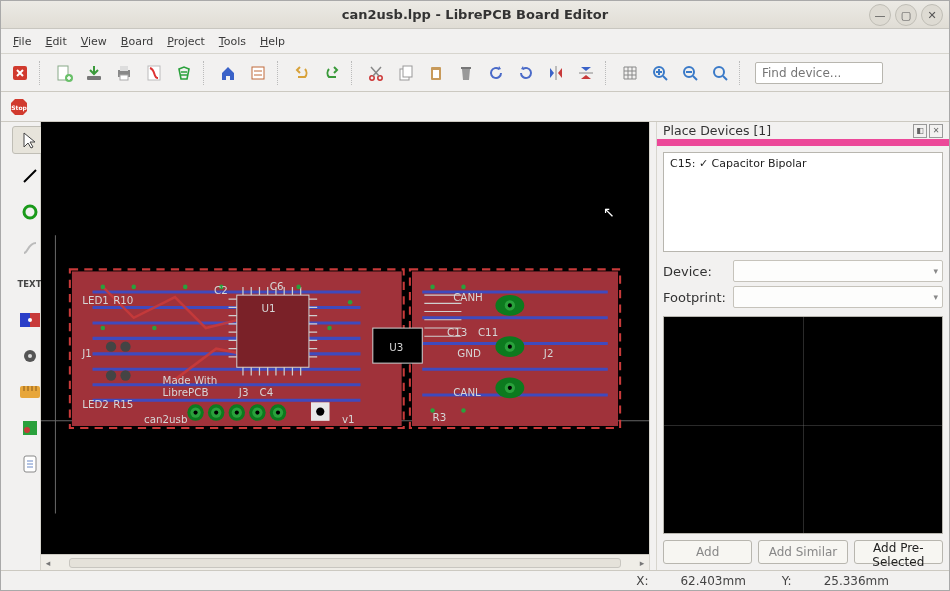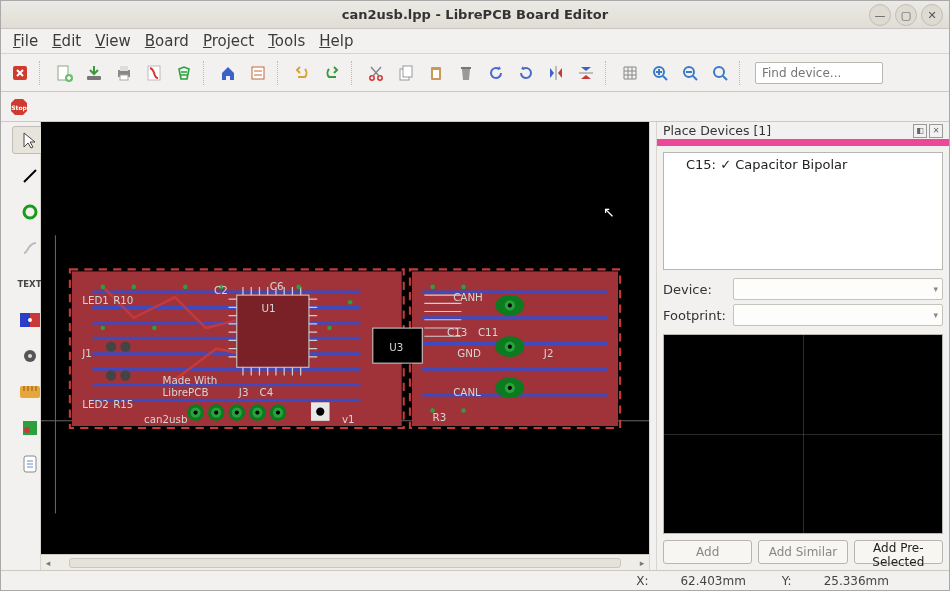--- a/index.html
+++ b/index.html
@@ -2,21 +2,21 @@
 <html><head>
 <meta charset="utf-8">
 <style>
   * { box-sizing: border-box; margin: 0; padding: 0; font-family: "DejaVu Sans","Ubuntu",sans-serif; }
   html,body { width: 950px; height: 591px; background: #f2f1f0; overflow: hidden; }
   .window { width: 950px; height: 591px; display: flex; flex-direction: column; border: 1px solid #a9a9a9; background: #f2f1f0; }
   .titlebar { height: 28px; background: linear-gradient(#eceae5,#e0ddd5); display: flex; align-items: center; justify-content: center; position: relative; border-bottom: 1px solid #c8c6c0; }
   .titlebar .title { font-size: 13px; font-weight: 600; color: #333; }
   .winbtns { position: absolute; right: 6px; top: 3px; display: flex; gap: 4px; }
   .winbtn { width: 22px; height: 22px; border-radius: 11px; background: #dedbd3; border: 1px solid #c0beb6; display: flex; align-items: center; justify-content: center; font-size: 11px; color: #555; cursor: pointer; }
-  .menubar { height: 25px; display: flex; align-items: center; gap: 2px; padding: 0 6px; font-size: 15px; color: #3b3b3b; border-bottom: 1px solid #d7d5ce; }
+  .menubar { height: 25px; display: flex; align-items: center; gap: 2px; padding: 0 6px; font-size: 11px; color: #3b3b3b; border-bottom: 1px solid #d7d5ce; }
   .menuitem { padding: 2px 6px; cursor: pointer; }
   .menuitem u { text-decoration: underline; }
   .toolbar { height: 38px; display: flex; align-items: center; gap: 4px; padding: 2px 6px; border-bottom: 1px solid #ccc9c1; }
   .tbtn { width: 26px; height: 26px; display: flex; align-items: center; justify-content: center; border-radius: 3px; cursor: pointer; }
   .tsep { width: 6px; height: 24px; border-left: 1px dotted #bbb; margin: 0 2px; }
   .search { margin-left: 4px; width: 128px; height: 22px; border: 1px solid #b8b6af; background: #fff; font-size: 12px; padding: 4px 6px; color: #888; border-radius: 2px; }
   .toolbar2 { height: 30px; display: flex; align-items: center; padding: 0 6px; border-bottom: 1px solid #ccc9c1; }
   .stop { width: 24px; height: 24px; display: flex; align-items: center; justify-content: center; }
   .workrow { flex: 1 1 auto; display: flex; min-height: 0; }
   .lefttools { width: 40px; background: #f2f1f0; border-right: 1px solid #d7d5ce; display: flex; flex-direction: column; align-items: center; padding-top: 4px; gap: 8px; }
@@ -28,21 +28,21 @@
   .canvaswrap { flex: 1 1 auto; position: relative; background: #000; min-height: 0; }
   .canvaswrap svg { position: absolute; inset: 0; }
   .scroll-h { height: 16px; background: #efede7; border-top: 1px solid #ccc9c1; display: flex; align-items: center; }
   .scroll-h .trough { flex: 1; height: 10px; background: #e5e2da; border: 1px solid #c8c6c0; border-radius: 3px; margin: 0 14px; }
   .scroll-h .arrow { width: 14px; text-align: center; font-size: 9px; color: #777; cursor: pointer; }
   .divider { width: 8px; background: #f2f1f0; border-left: 1px solid #d7d5ce; border-right: 1px solid #d7d5ce; cursor: col-resize; }
   .rightpanel { width: 292px; display: flex; flex-direction: column; background: #f2f1f0; }
   .rphdr { height: 24px; display: flex; align-items: center; justify-content: space-between; padding: 0 6px; font-size: 12.5px; color: #333; border-bottom: 7px solid #ec4899; }
   .rphdr .rpicons { display: flex; gap: 2px; }
   .rpicon { width: 14px; height: 14px; border: 1px solid #999; font-size: 8px; display: flex; align-items: center; justify-content: center; cursor: pointer; color: #666; }
-  .rplist { height: 118px; background: #fff; border: 1px solid #b8b6af; margin: 6px 6px 6px 6px; padding: 4px 22px; font-size: 13px; color: #222; overflow: auto; }
+  .rplist { height: 100px; background: #fff; border: 1px solid #b8b6af; margin: 6px 6px 6px 6px; padding: 4px 6px; font-size: 11px; color: #222; overflow: auto; }
   .rprow { display: flex; align-items: center; gap: 6px; padding: 2px 6px; }
   .rplabel { width: 64px; font-size: 13px; color: #333; }
   .rpcombo { flex: 1; height: 22px; background: #fdfdfc; border: 1px solid #c6c3bb; border-radius: 2px; display: flex; align-items: center; justify-content: flex-end; padding: 0 4px; cursor: pointer; }
   .rpcombo .dd { color: #888; font-size: 9px; }
   .preview { flex: 1 1 auto; margin: 6px; background: #000; border: 1px solid #b8b6af; position: relative; }
   .preview::before, .preview::after { content: ""; position: absolute; background: rgba(120,120,120,.35); }
   .preview::before { left: 0; right: 0; top: 50%; height: 1px; }
   .preview::after { top: 0; bottom: 0; left: 50%; width: 1px; }
   .rpbtns { display: flex; gap: 6px; padding: 0 6px 6px 6px; }
   .pbtn { flex: 1; height: 24px; font-size: 12px; border: 1px solid #b8b6af; background: #f7f6f2; border-radius: 3px; color: #888; cursor: pointer; }

